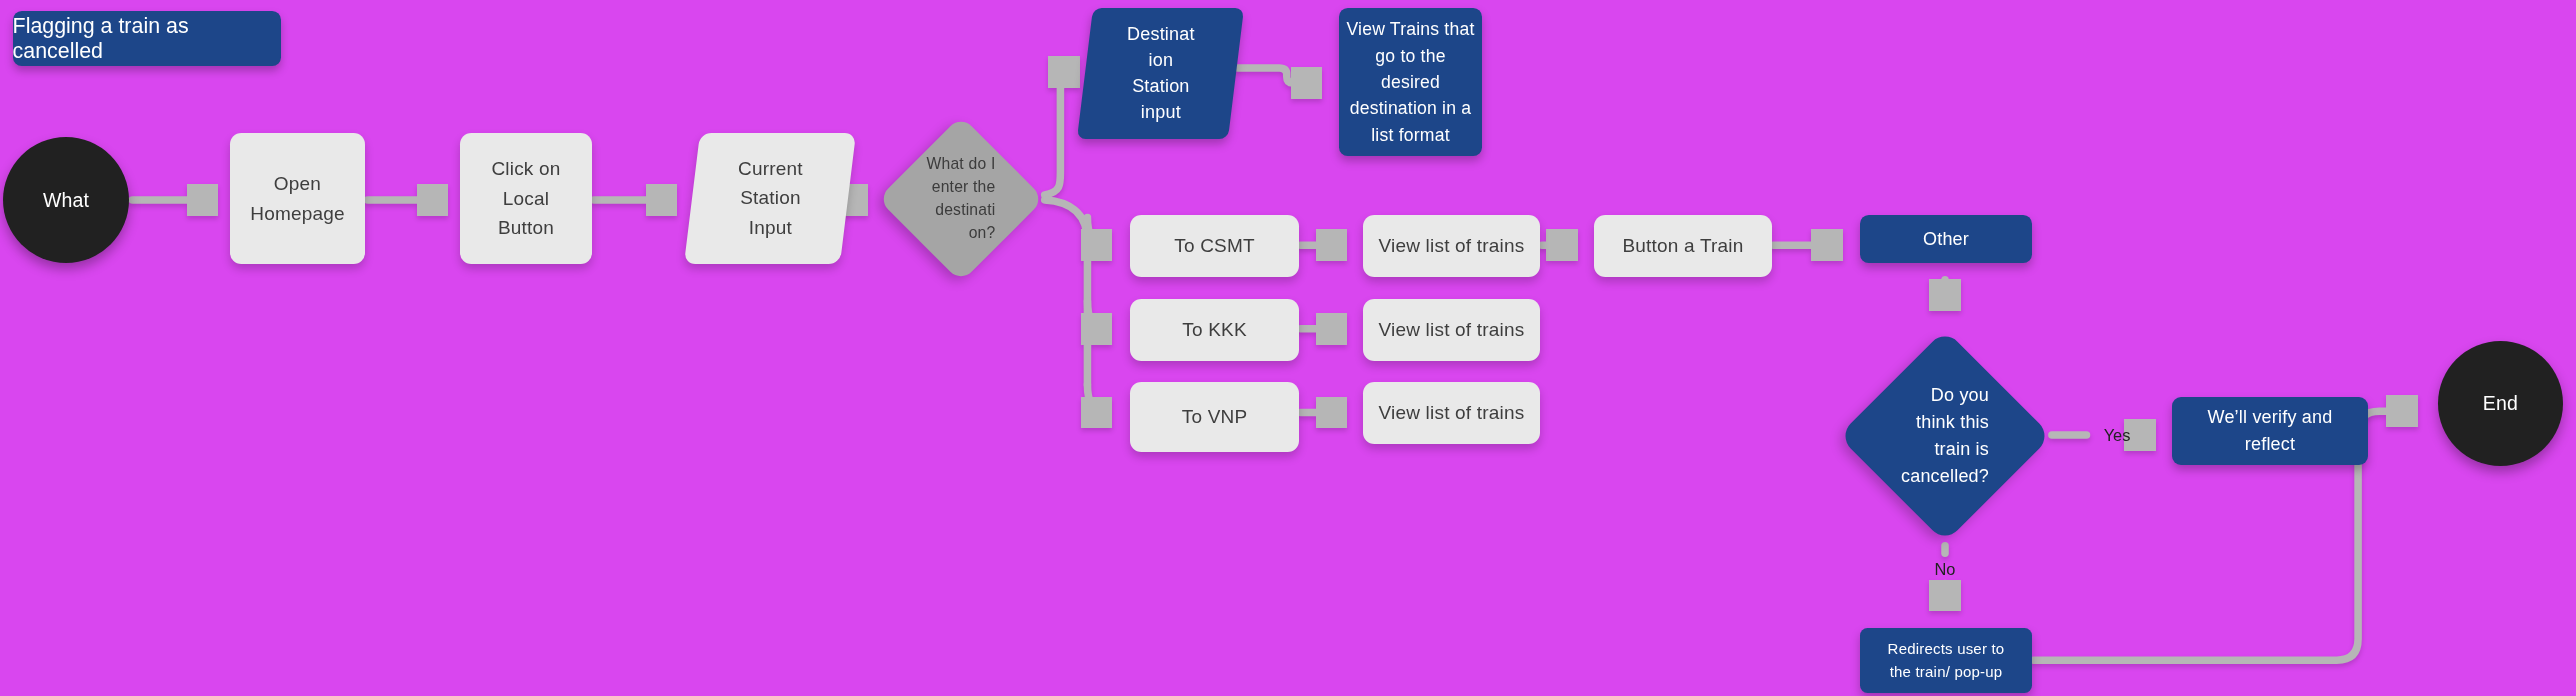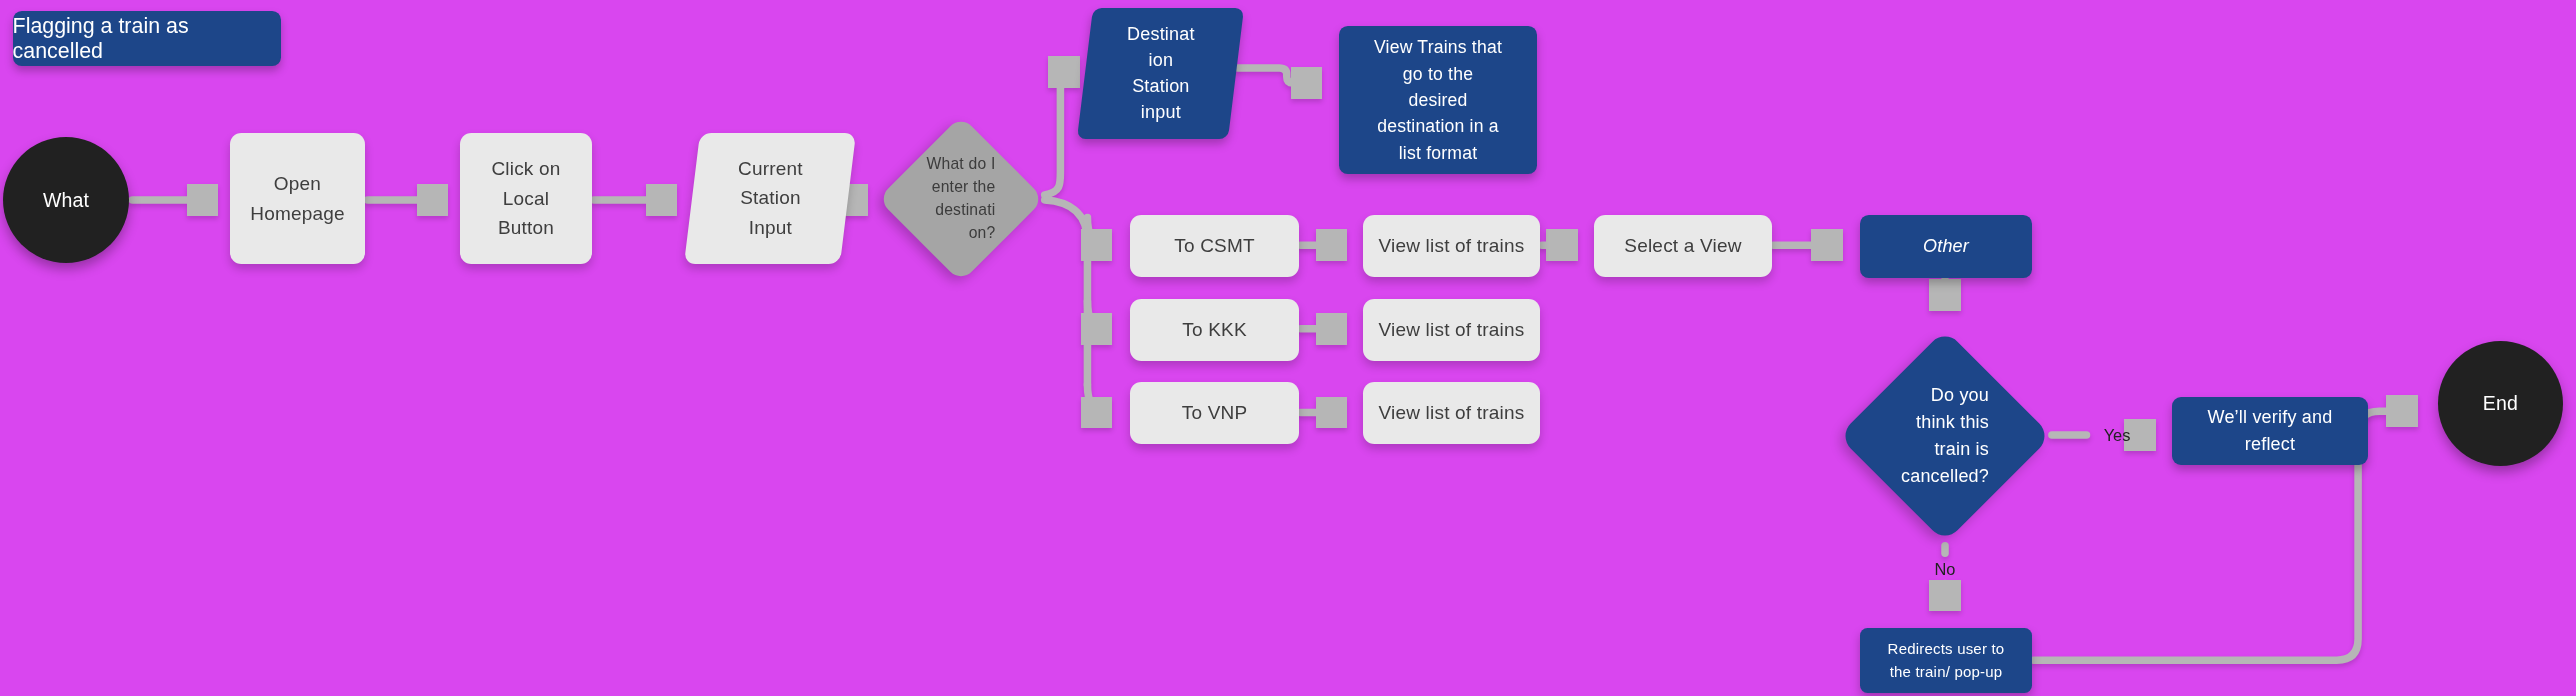--- a/index.html
+++ b/index.html
@@ -52,29 +52,29 @@
   
   #title-badge{left:12.6px;top:11.3px;width:268px;height:55px;background:#1d4689;color:#fff;
     border-radius:8.8px;font-size:21.4px;box-shadow:0 5px 8.8px rgba(0,0,0,.25);
     display:flex;align-items:center;justify-content:center;position:absolute;}
   #start{left:3.1px;top:137px;width:126px;height:126px;}
   #open-homepage{left:230px;top:133px;width:135px;height:131px;}
   #click-local{left:460px;top:133px;width:132px;height:131px;}
   #current-station{left:692px;top:133px;width:156px;height:131px;font-size:19px;}
   #d1{left:879px;top:117px;width:164px;height:164px;font-size:15.7px;line-height:1.45;color:#3c3c3c;font-weight:500;}
   #dest-input{left:1085px;top:8.2px;width:151px;height:131px;font-size:18px;line-height:1.45;}
-  #view-trains{left:1339px;top:8.2px;width:198px;height:148px;font-size:17.6px;line-height:1.5;margin-top:18px;}
+  #view-trains{left:1339px;top:8.2px;width:143px;height:148px;font-size:17.6px;line-height:1.5;}
   #to-csmt{left:1130px;top:215px;width:169px;height:62px;}
   #view-list-1{left:1363px;top:215px;width:177px;height:62px;}
   #to-kkk{left:1130px;top:299px;width:169px;height:62px;}
   #view-list-2{left:1363px;top:299px;width:177px;height:62px;}
-  #to-vnp{left:1130px;top:382px;width:169px;height:62px;}
+  #to-vnp{left:1130px;top:382px;width:169px;height:70px;}
   #view-list-3{left:1363px;top:382px;width:177px;height:62px;}
   #select-train{left:1594px;top:215px;width:178px;height:62px;}
-  #other{left:1860px;top:215px;width:172px;height:63px;font-style:italic;}
+  #other{left:1860px;top:215px;width:172px;height:48px;}
   #d2{left:1840px;top:331px;width:210px;height:210px;font-size:18px;line-height:1.5;color:#fff;}
   #verify{left:2172px;top:397px;width:196px;height:68px;border-radius:9px;}
   #end{left:2438px;top:341px;width:125px;height:125px;}
   #redirects{left:1860px;top:628px;width:172px;height:65px;font-size:15px;border-radius:7.5px;}
 
   .edge-label{
     position:absolute;color:#222222;font-size:16.4px;font-weight:500;
     display:flex;align-items:center;justify-content:center;
   }
   #yes-label{left:2092px;top:423px;width:50px;height:25px;}
@@ -180,21 +180,21 @@
   </div>
 
   <div class="node rect-light" id="to-vnp">
     <span class="n-label">To VNP</span>
   </div>
   <div class="node rect-light" id="view-list-3">
     <span class="n-label">View list of trains</span>
   </div>
 
   <div class="node rect-light" id="select-train">
-    <span class="n-label">Select a View</span>
+    <span class="n-label">Button a Train</span>
   </div>
 
   <div class="node rect-blue" id="other">
     <span class="n-label">Other</span>
   </div>
 
   <div class="node diamond" id="d2">
     <div class="shape"></div>
     <span class="n-label">Do you
 think this

